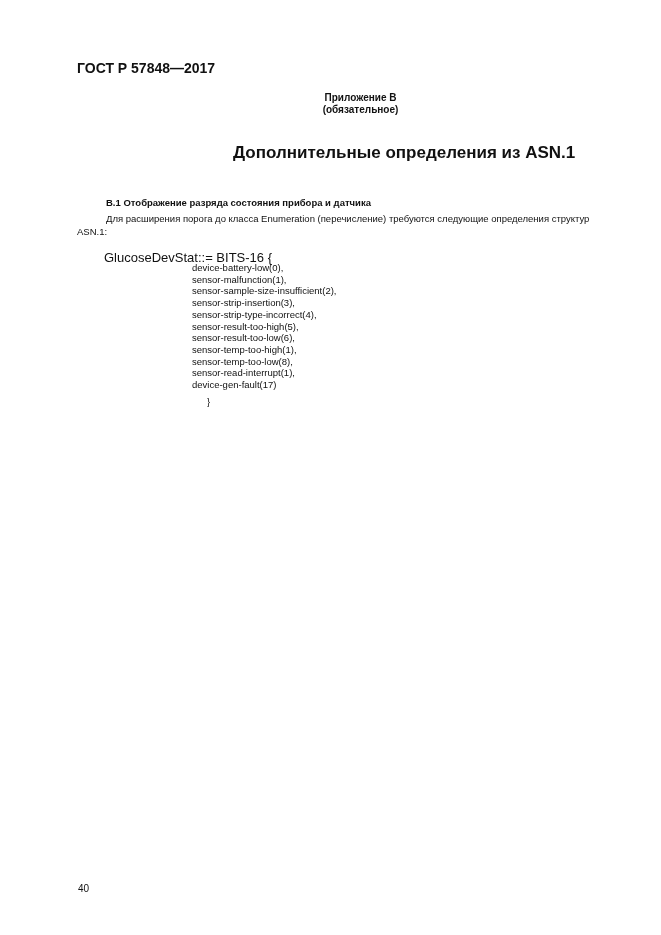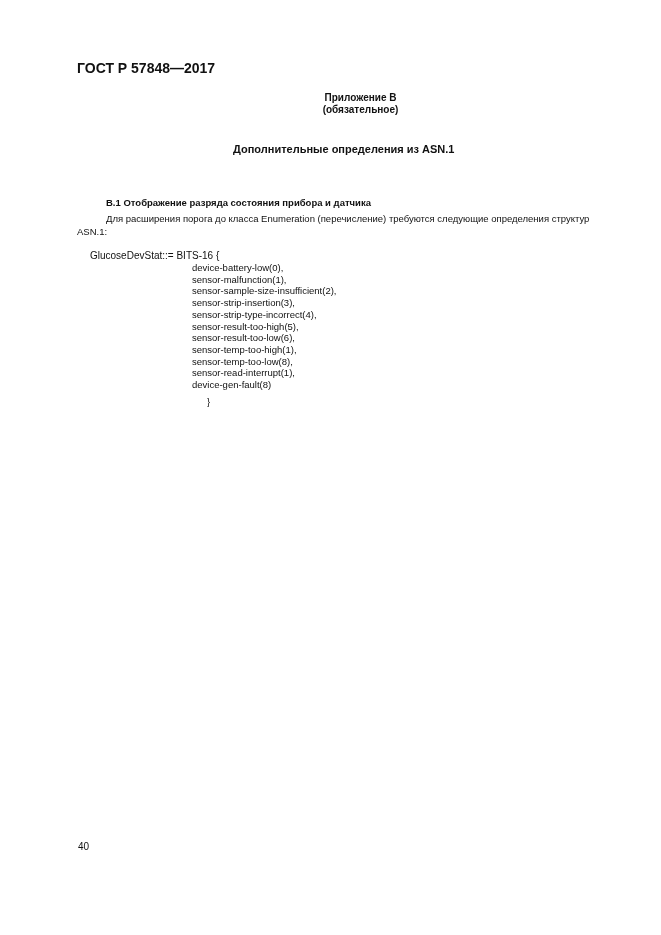--- a/index.html
+++ b/index.html
@@ -21,52 +21,52 @@
       font-size: 14px; font-weight: bold;
     }
     .appendix-title {
       left: 0; width: 661px; text-align: center;
       font-size: 10px; font-weight: bold;
     }
     .appendix-title.t1 { top: 92px; left: 30px; width: 661px; }
     .appendix-title.t2 { top: 104px; left: 30px; width: 661px; }
     .section-heading {
       left: 233px; top: 143px;
-      font-size: 11px; font-weight: bold;
+      font-size: 17px; font-weight: bold;
     }
     .subsection-heading {
       left: 106px; top: 197px;
       font-size: 9.5px; font-weight: bold; text-align: right;
     }
     .para-line1 {
       left: 106px; top: 213px;
       font-size: 9.5px;
       text-align: center;
     }
     .para-line2 {
       left: 77px; top: 226px;
       font-size: 9.5px;
       text-align: center;
     }
     .code-decl {
-      left: 90px; top: 250px;
-      font-size: 10px;
+      left: 104px; top: 250px;
+      font-size: 13px;
     }
     .code-items {
       left: 192px; top: 262px;
       font-size: 9.5px;
       line-height: 11.7px;
     }
     .code-items div { white-space: nowrap; }
     .code-close {
       left: 207px; top: 396px;
       font-size: 9.5px;
     }
     .page-number {
-      left: 78px; top: 841px;
+      left: 78px; top: 883px;
       font-size: 10px;
     }
   </style>
 </head>
 <body>
 
 <div class="abs doc-header">ГОСТ Р 57848—2017</div>
 
 <div class="abs appendix-title t1">Приложение В</div>
 <div class="abs appendix-title t2">(обязательное)</div>
@@ -84,18 +84,18 @@
   <div>device-battery-low(0),</div>
   <div>sensor-malfunction(1),</div>
   <div>sensor-sample-size-insufficient(2),</div>
   <div>sensor-strip-insertion(3),</div>
   <div>sensor-strip-type-incorrect(4),</div>
   <div>sensor-result-too-high(5),</div>
   <div>sensor-result-too-low(6),</div>
   <div>sensor-temp-too-high(1),</div>
   <div>sensor-temp-too-low(8),</div>
   <div>sensor-read-interrupt(1),</div>
-  <div>device-gen-fault(8)</div>
+  <div>device-gen-fault(17)</div>
 </div>
 
 <div class="abs code-close">}</div>
 
 <div class="abs page-number">40</div>
 
 </body></html>

